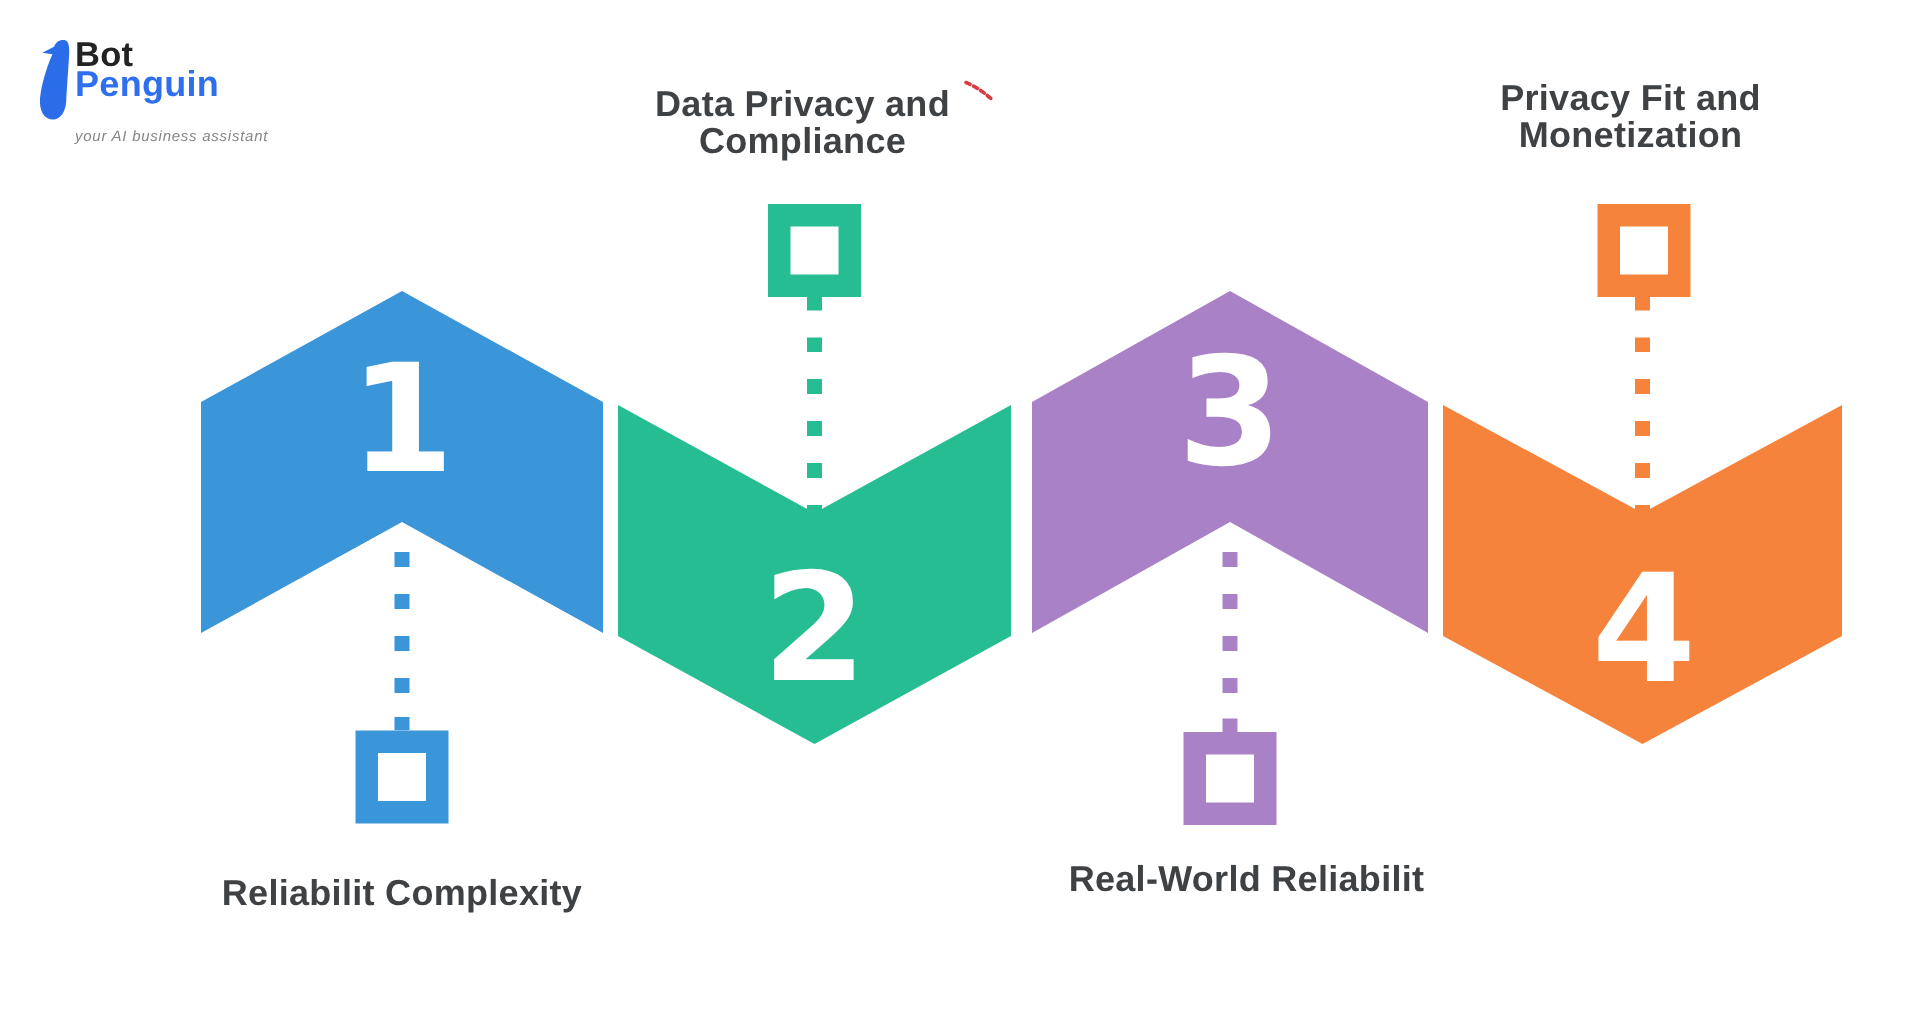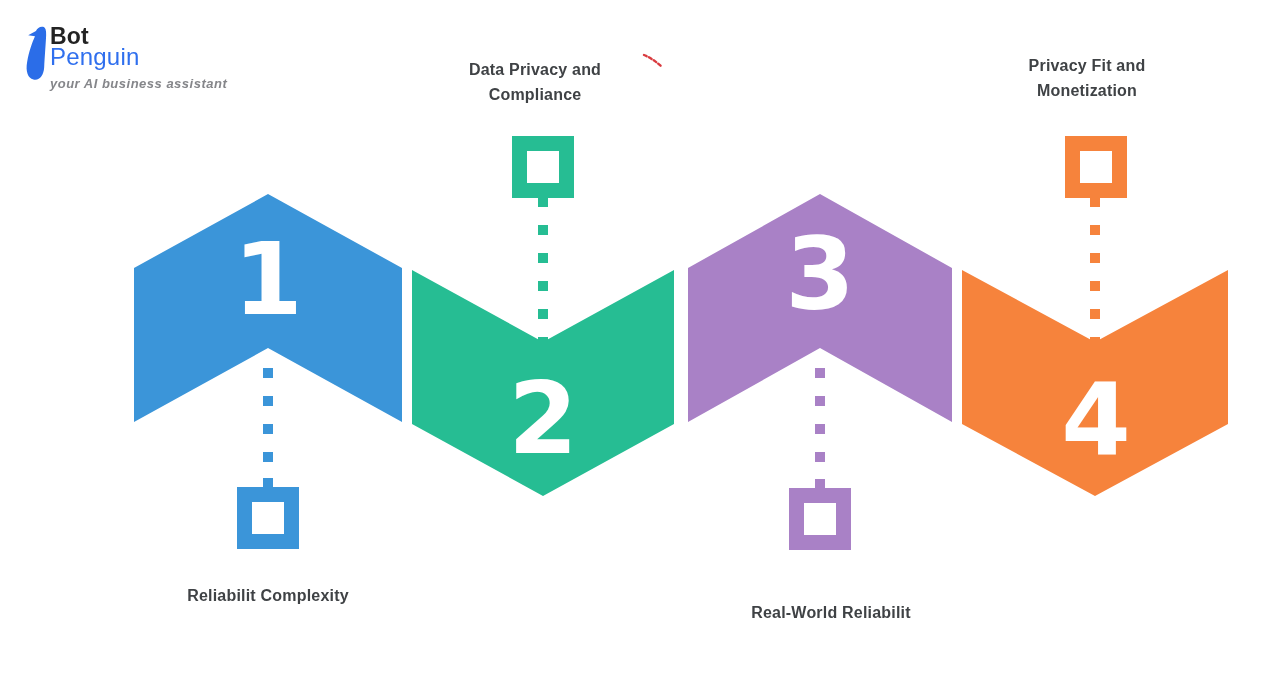--- a/index.html
+++ b/index.html
@@ -43,33 +43,33 @@
     border:15px solid currentColor;background:#fff;
   }
   .m1{left:237px;top:487px}
   .m2{left:512px;top:136px}
   .m3{left:789px;top:488px}
   .m4{left:1065px;top:136px}
   
   .labels-layer{position:absolute;left:0;top:0;width:100%;height:100%;color:#3F4245;}
   .step-label{
     position:absolute;text-align:center;
-    font-weight:700;font-size:16px;line-height:25px;letter-spacing:.2px;
+    font-weight:700;font-size:24px;line-height:25px;letter-spacing:.2px;
   }
   .l1{left:98px;top:583px;width:340px}
   .l2{left:435px;top:57px;width:200px}
-  .l3{left:661px;top:600px;width:340px}
+  .l3{left:661px;top:574px;width:340px}
   .l4{left:987px;top:53px;width:200px}
   
   .logo{position:absolute;left:14px;top:16px;width:150px;height:80px;}
   .logo-icon{position:absolute;left:9px;top:10px;width:31px;height:56px;transform:rotate(-2deg);}
   .logo-text{position:absolute;left:36px;top:9px;white-space:nowrap;}
   .brand1{display:block;font-weight:700;font-size:23px;line-height:22px;letter-spacing:.2px;}
-  .brand2{display:block;font-weight:400;font-size:24px;line-height:20px;letter-spacing:.2px;}
-  .tagline{display:block;margin-top:9px;font-style:italic;font-weight:700;font-size:13px;letter-spacing:.5px;}
+  .brand2{display:block;font-weight:700;font-size:24px;line-height:20px;letter-spacing:.2px;}
+  .tagline{display:block;margin-top:19px;font-style:italic;font-weight:400;font-size:10px;letter-spacing:.5px;}
   
   .scribble{position:absolute;left:642px;top:52px;}
 </style>
 </head>
 <body>
 
 <div class="canvas">
 
   <svg class="chevrons" viewBox="0 0 1288 686" aria-hidden="true">
     <polygon fill="currentColor" points="134,268 268,194 402,268 402,422 268,348 134,422" style="color: rgb(59, 149, 217);"></polygon>

